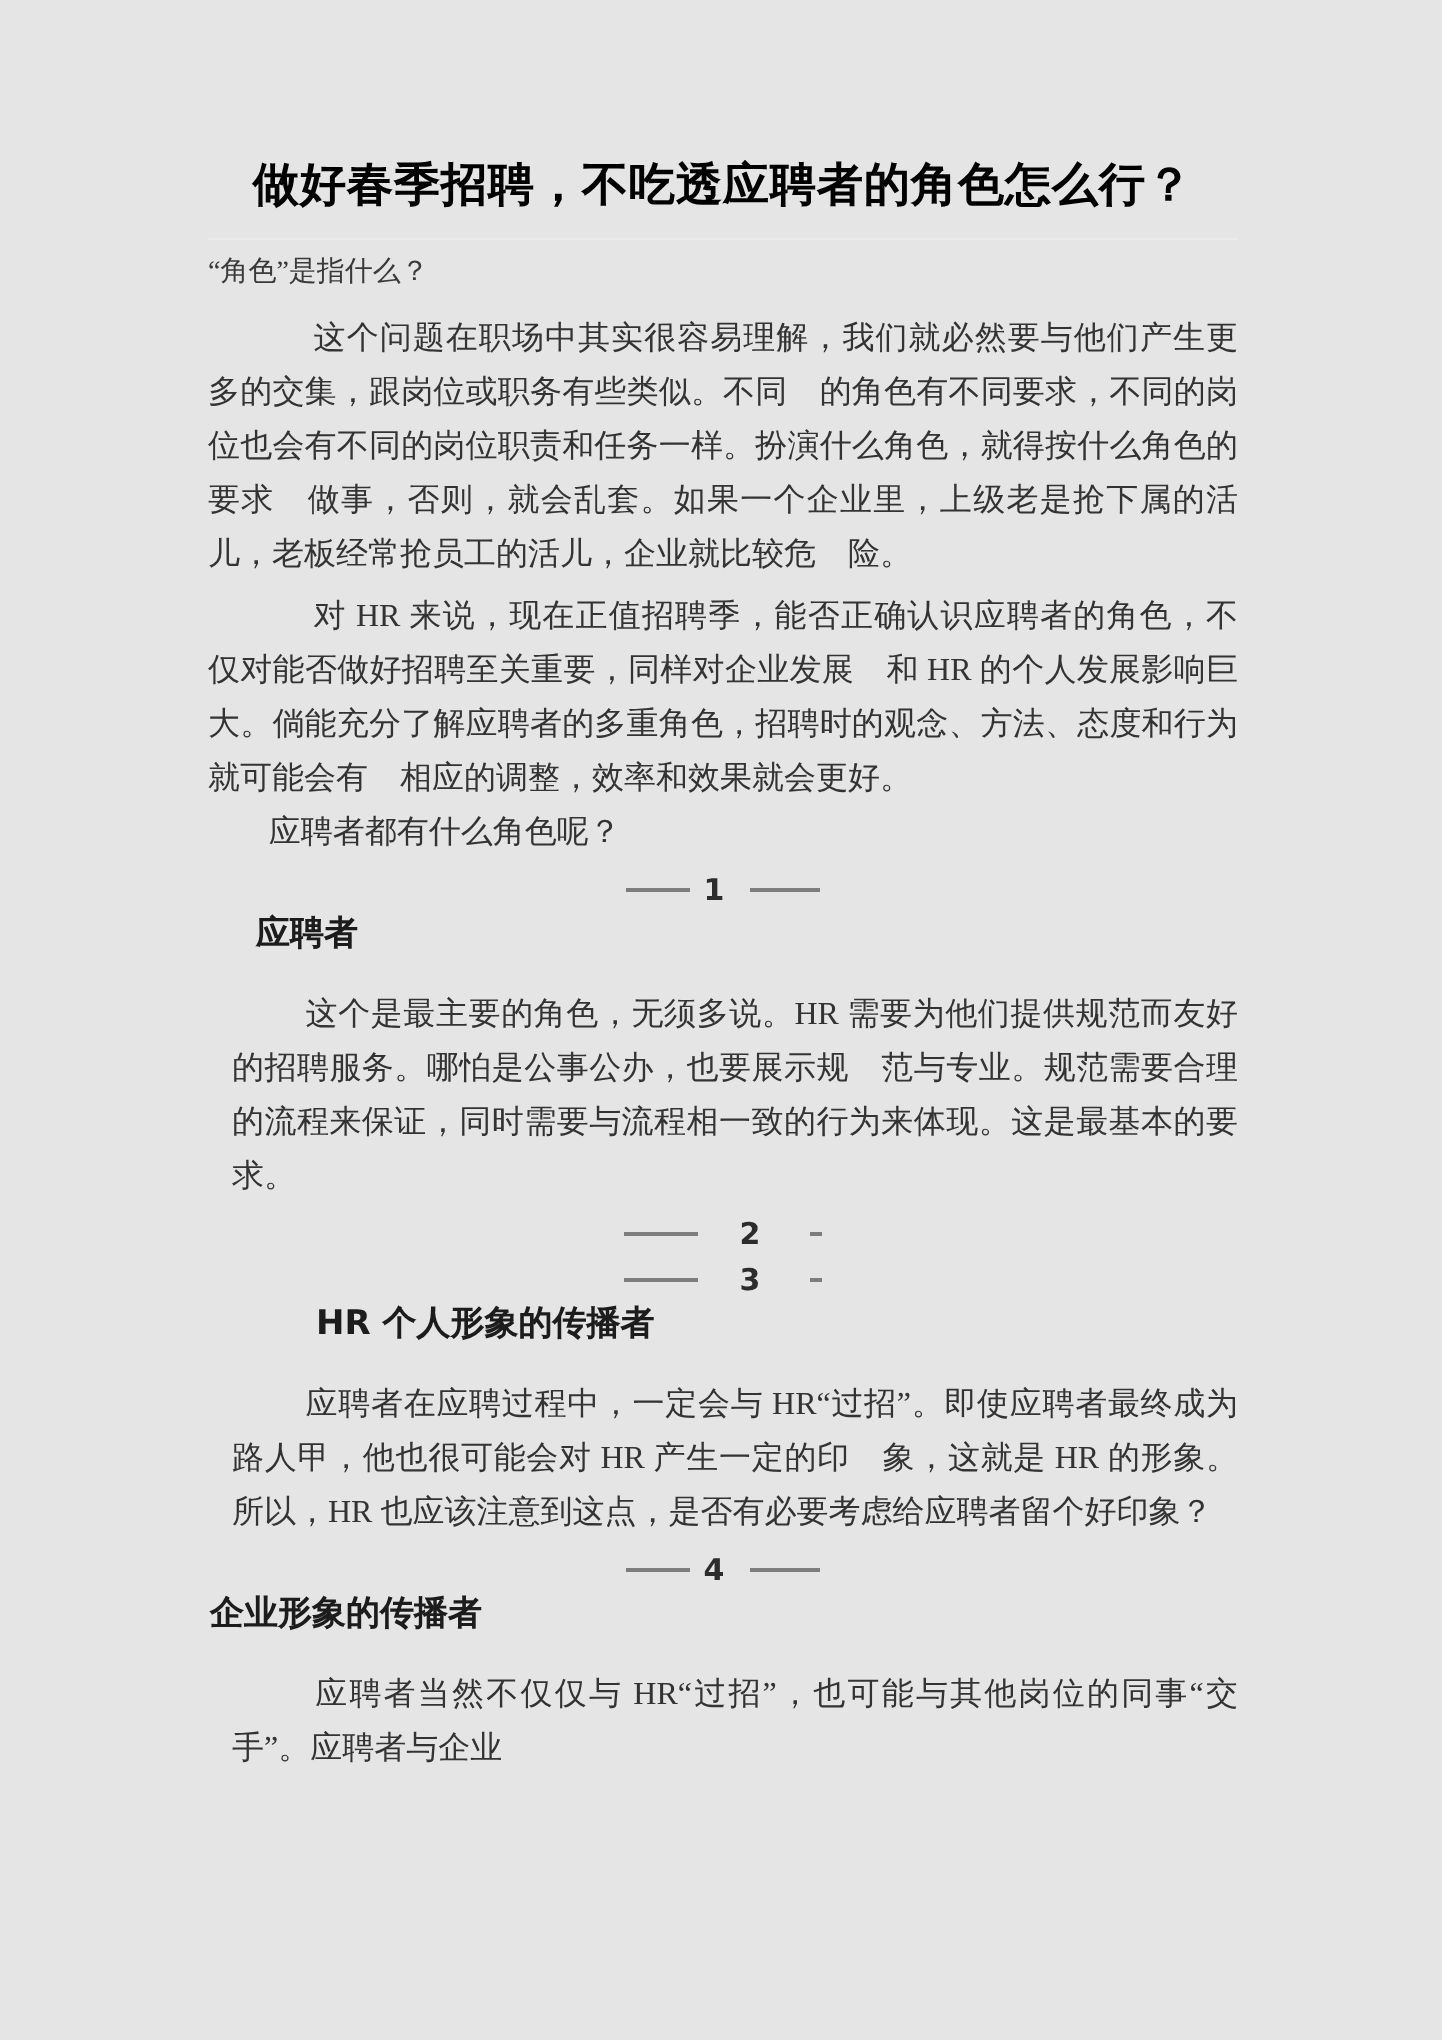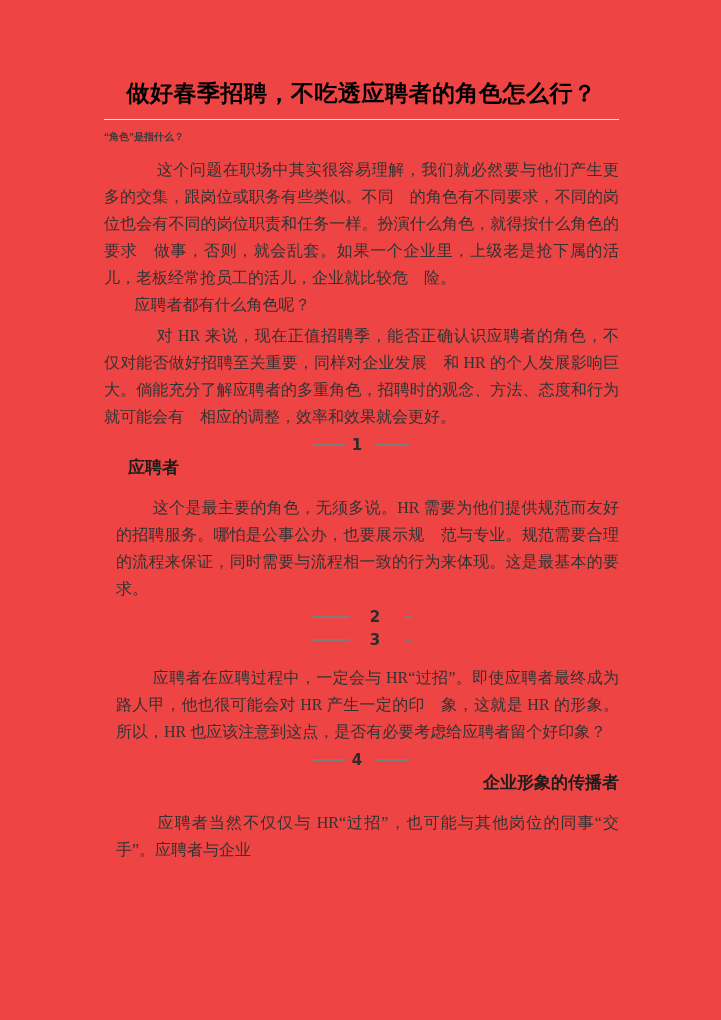--- a/index.html
+++ b/index.html
@@ -11,42 +11,41 @@
     width: 721px;
     height: 1020px;
     overflow: hidden;
     font-family: "Liberation Serif", "DejaVu Serif", serif;
   }
   .page {
     box-sizing: border-box;
     width: 721px;
     height: 1020px;
     padding: 78px 102px 16px 104px;
-    background: #ef4444;
+    background: #e5e5e5;
   }
   .article-title {
     margin: 0 0 11px 0;
     font-family: "DejaVu Sans", "Liberation Sans", sans-serif;
     font-size: 23px;
     line-height: 30px;
     font-weight: bold;
     color: #000000;
     text-align: center;
     letter-spacing: 0.5px;
   }
   .title-rule {
     height: 0;
     border-top: 1px solid #ebebeb;
   }
   .subtitle {
     margin: 7px 0 0 0;
-    font-size: 10px;
+    font-size: 14px;
     line-height: 20px;
     color: #3a3a3a;
-    font-weight: bold;
   }
   .body-p {
     margin: 0;
     font-size: 16px;
     line-height: 27px;
     color: #333333;
     text-align: justify;
   }
   .intro-p1 { margin-top: 9px; text-indent: 3.3em; }
   .intro-p2 { margin-top: 4px;  text-indent: 3.3em; }
@@ -81,58 +80,59 @@
   .section-heading {
     margin: 3px 0 0 0;
     font-family: "DejaVu Sans", "Liberation Sans", sans-serif;
     font-size: 17px;
     line-height: 22px;
     font-weight: bold;
     color: #1c1c1c;
   }
   .h-indent-a { margin-left: 24px; }
   .h-indent-b { margin-left: 54px; }
-  .h-indent-c { margin-left: 1px; text-align: right;  }
+  .h-indent-c { margin-left: 1px;  }
 </style>
 </head>
 <body>
 
 <div class="page">
 
   <h1 class="article-title">做好春季招聘，不吃透应聘者的角色怎么行？</h1>
 
   <div class="title-rule"></div>
 
   <p class="subtitle">“角色”是指什么？</p>
 
   <p class="body-p intro-p1">这个问题在职场中其实很容易理解，我们就必然要与他们产生更多的交集，跟岗位或职务有些类似。不同　的角色有不同要求，不同的岗位也会有不同的岗位职责和任务一样。扮演什么角色，就得按什么角色的要求　做事，否则，就会乱套。如果一个企业里，上级老是抢下属的活儿，老板经常抢员工的活儿，企业就比较危　险。</p>
 
+  <p class="body-p intro-p2">对 HR 来说，现在正值招聘季，能否正确认识应聘者的角色，不仅对能否做好招聘至关重要，同样对企业发展　和 HR 的个人发展影响巨大。倘能充分了解应聘者的多重角色，招聘时的观念、方法、态度和行为就可能会有　相应的调整，效率和效果就会更好。</p>
+
   <p class="body-p lead-question">应聘者都有什么角色呢？</p>
-
-  <p class="body-p intro-p2">对 HR 来说，现在正值招聘季，能否正确认识应聘者的角色，不仅对能否做好招聘至关重要，同样对企业发展　和 HR 的个人发展影响巨大。倘能充分了解应聘者的多重角色，招聘时的观念、方法、态度和行为就可能会有　相应的调整，效率和效果就会更好。</p>
 
   <div class="divider divider-full">
     <span class="rule rule-l"></span>
     <span class="divider-num">1</span>
     <span class="rule rule-r"></span>
   </div>
   <h2 class="section-heading h-indent-a">应聘者</h2>
   <p class="body-p sec-p">这个是最主要的角色，无须多说。HR 需要为他们提供规范而友好的招聘服务。哪怕是公事公办，也要展示规　范与专业。规范需要合理的流程来保证，同时需要与流程相一致的行为来体现。这是最基本的要求。</p>
 
   <div class="divider divider-short">
     <span class="rule rule-l"></span>
     <span class="divider-num">2</span>
     <span class="rule rule-r"></span>
   </div>
 
   <div class="divider divider-short">
     <span class="rule rule-l"></span>
     <span class="divider-num">3</span>
     <span class="rule rule-r"></span>
   </div>
+  <h2 class="section-heading h-indent-b">HR 个人形象的传播者</h2>
   <p class="body-p sec-p">应聘者在应聘过程中，一定会与 HR“过招”。即使应聘者最终成为路人甲，他也很可能会对 HR 产生一定的印　象，这就是 HR 的形象。所以，HR 也应该注意到这点，是否有必要考虑给应聘者留个好印象？</p>
 
   <div class="divider divider-full">
     <span class="rule rule-l"></span>
     <span class="divider-num">4</span>
     <span class="rule rule-r"></span>
   </div>
   <h2 class="section-heading h-indent-c">企业形象的传播者</h2>
   <p class="body-p sec-p last">应聘者当然不仅仅与 HR“过招”，也可能与其他岗位的同事“交手”。应聘者与企业</p>
 

